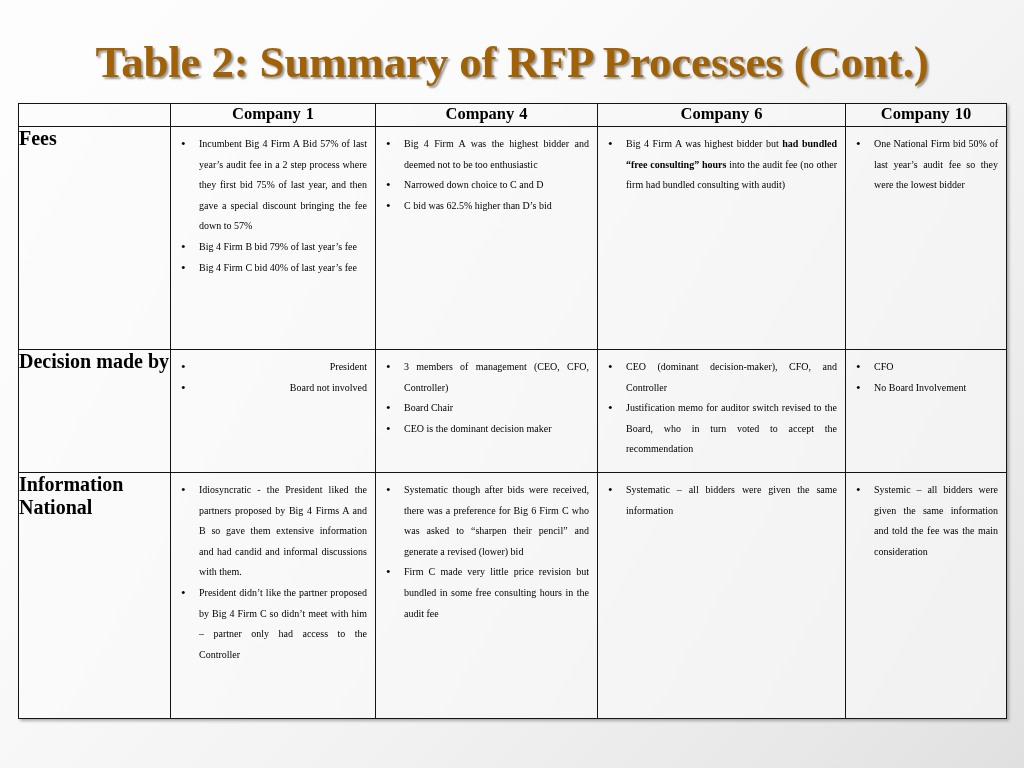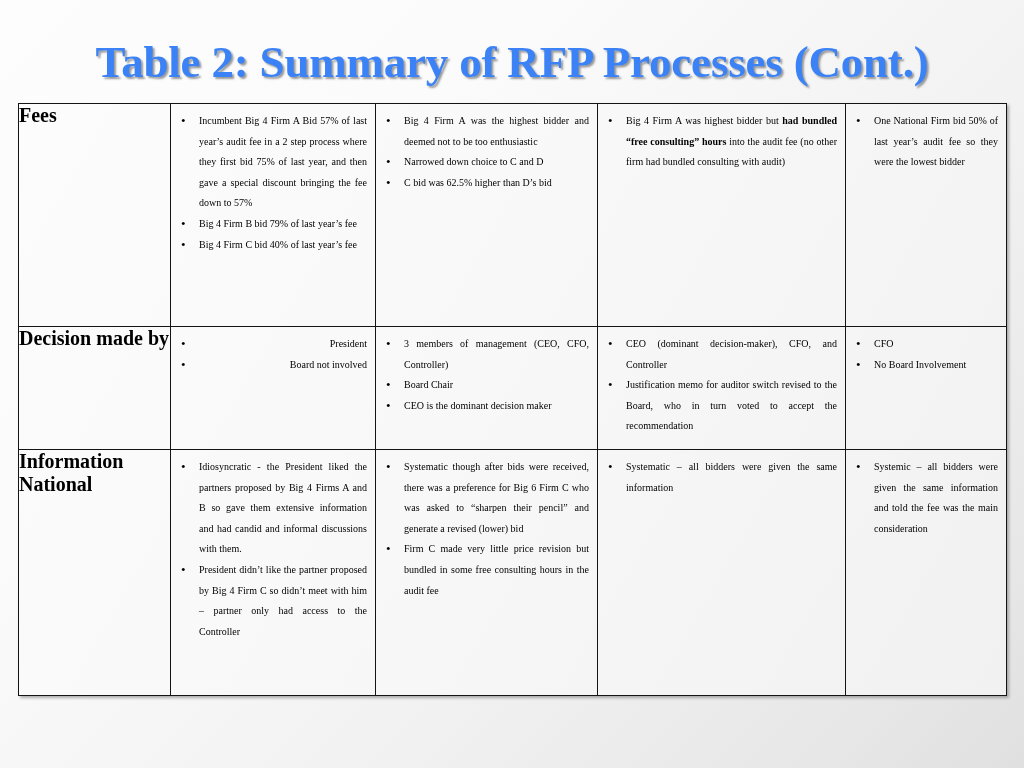--- a/index.html
+++ b/index.html
@@ -21,21 +21,21 @@
     position: absolute;
     top: 36px;
     left: 0;
     width: 1024px;
     text-align: center;
     font-family: "Liberation Serif", "DejaVu Serif", serif;
     font-weight: bold;
     font-size: 45px;
     line-height: 52px;
     letter-spacing: -0.2px;
-    color: #3b82f6;
+    color: #a16207;
     text-shadow: 2px 2px 2px rgba(120,120,120,0.75);
     white-space: nowrap;
   }
 
   
   #rfp-table-wrap {
     position: absolute;
     left: 18px;
     top: 103px;
     width: 988px;
@@ -124,20 +124,35 @@
 <div id="rfp-table-wrap">
   <table id="rfp-table">
     <colgroup>
       <col class="c-label">
         <col class="c-c1">
         <col class="c-c4">
         <col class="c-c6">
         <col class="c-c10">
     </colgroup>
     <tbody>
+      <tr class="header-row">
+        <td></td>
+        <td class="col-head">
+          <span>Company</span><span class="gap"></span><span>1</span>
+        </td>
+        <td class="col-head">
+          <span>Company</span><span class="gap"></span><span>4</span>
+        </td>
+        <td class="col-head">
+          <span>Company</span><span class="gap"></span><span>6</span>
+        </td>
+        <td class="col-head">
+          <span>Company</span><span class="gap"></span><span>10</span>
+        </td>
+      </tr>
 
       <tr class="row-fees">
         <td class="row-label">
           <span class="lbl-line">Fees</span>
         </td>
         <td>
           <ul class="cell-list">
               <li>Incumbent Big 4 Firm A Bid 57% of last year’s audit fee in a 2 step process where they first bid 75% of last year, and then gave a special discount bringing the fee down to 57%</li>
               <li>Big 4 Firm B bid 79% of last year’s fee</li>
               <li>Big 4 Firm C bid 40% of last year’s fee</li>

